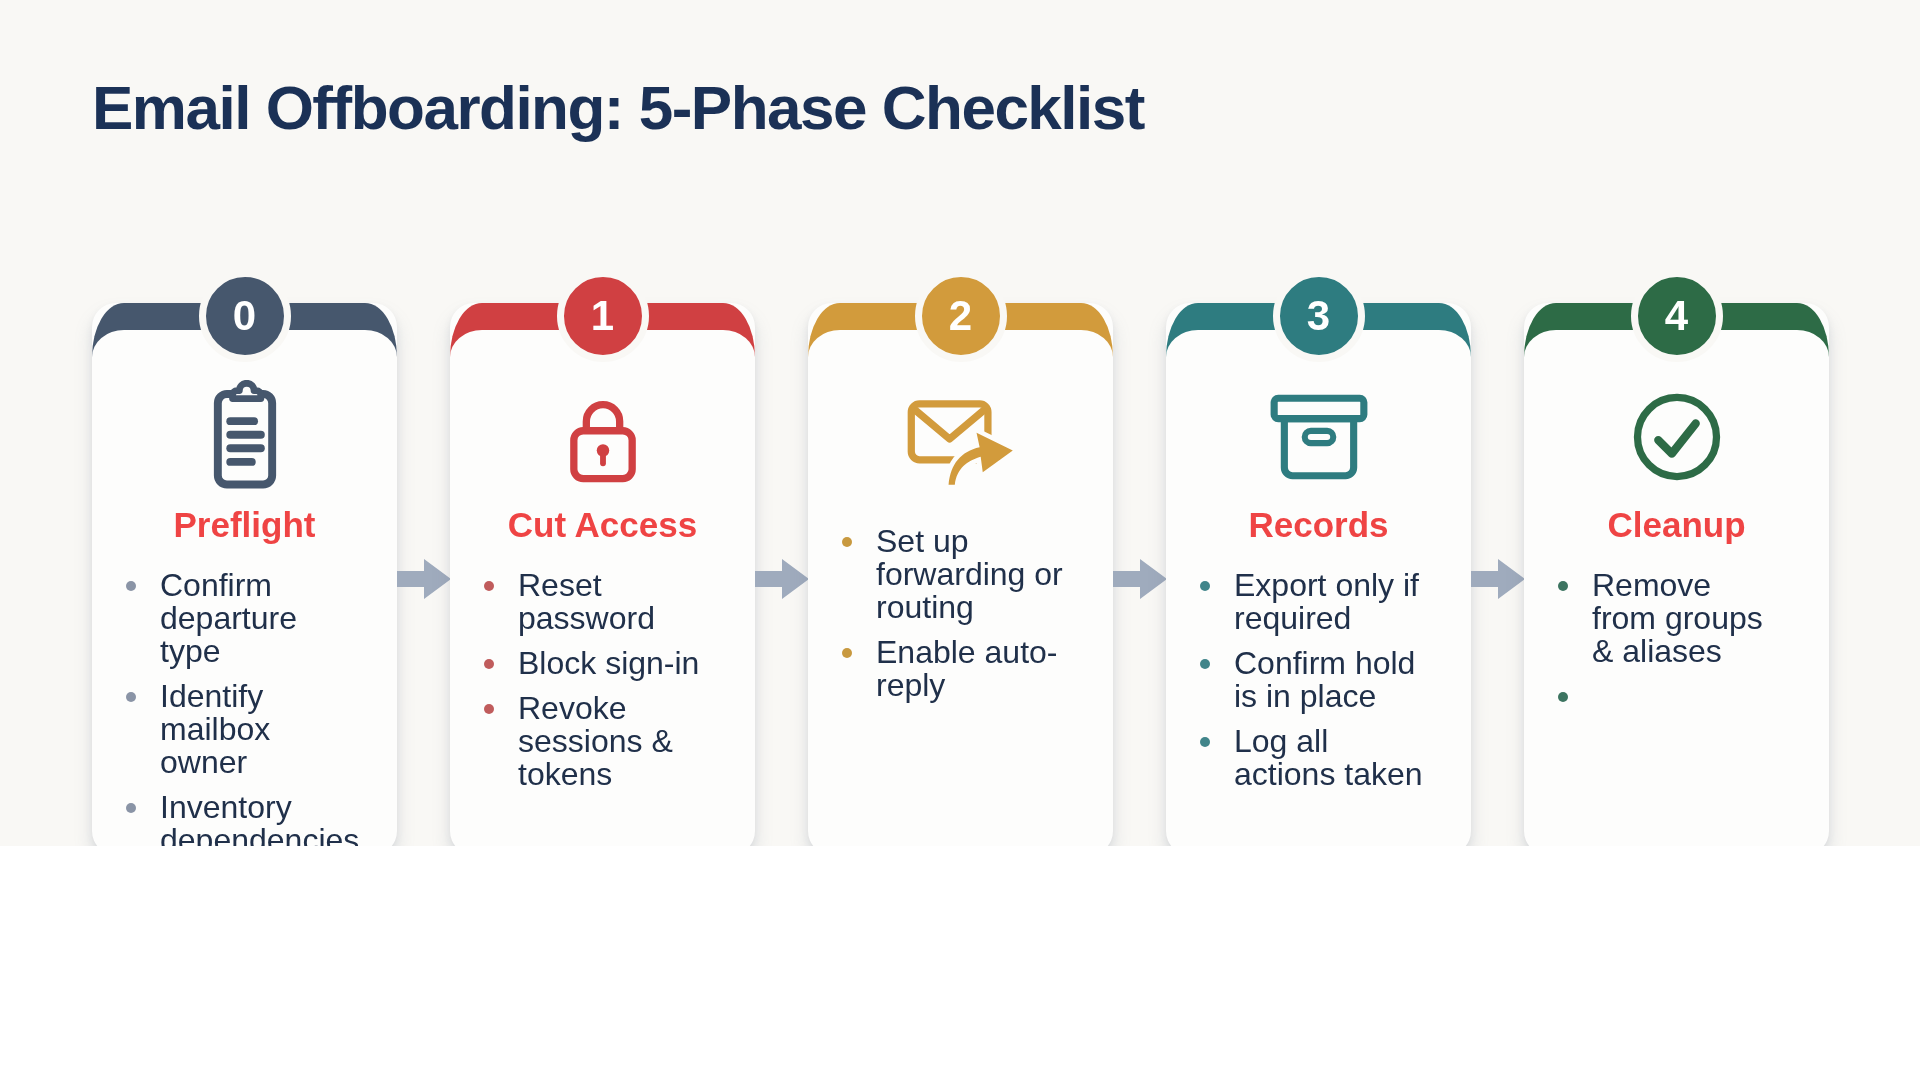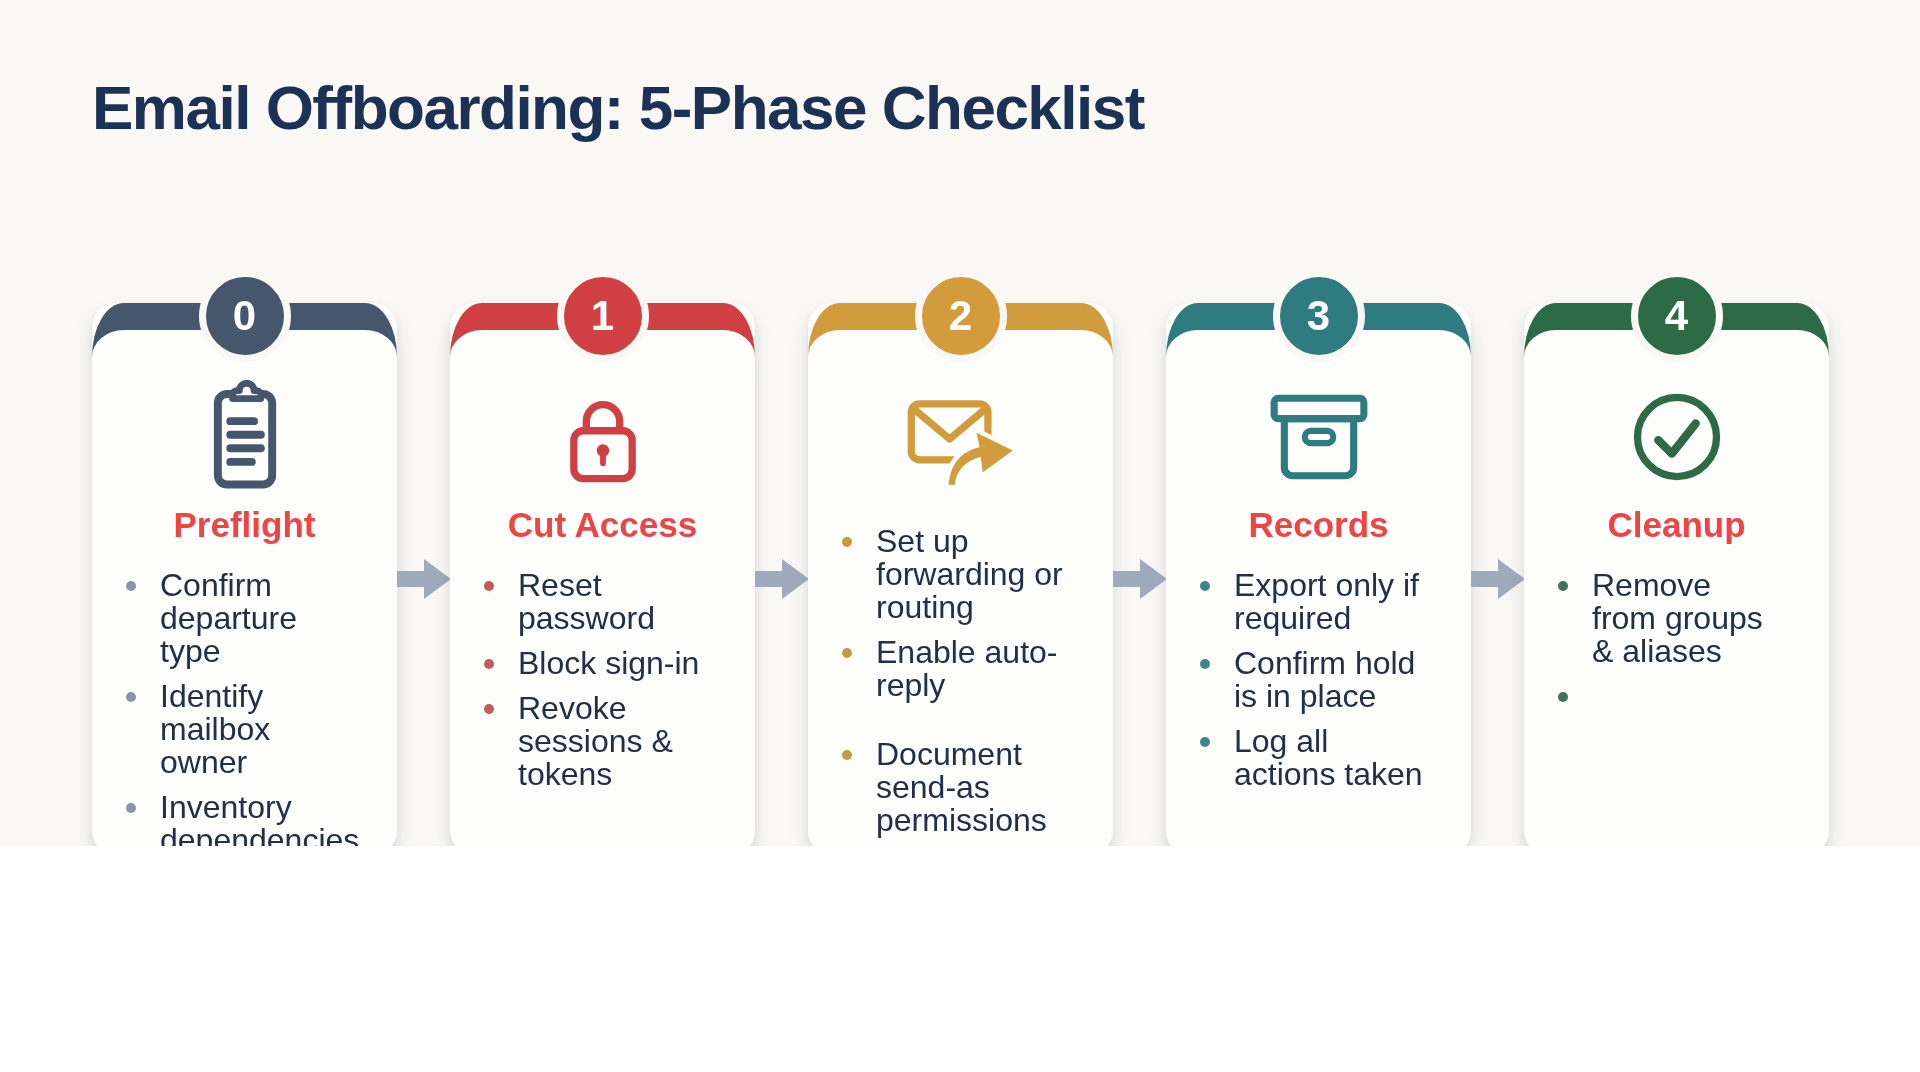--- a/index.html
+++ b/index.html
@@ -178,24 +178,20 @@
         </div>
     <ul class="checklist">
           <li>
             <span class="dot"></span>
             <span class="itext">Set up forwarding or routing</span>
           </li>
           <li>
             <span class="dot"></span>
             <span class="itext">Enable auto-reply</span>
           </li>
-          <li>
-            <span class="dot"></span>
-            <span class="itext">Document send-as permissions</span>
-          </li>
         </ul>
   </div>
 
   <div class="gap">
     <svg viewBox="0 0 54 50" aria-hidden="true">
       <polygon points="0,17 27,17 27,5 54,25 27,45 27,33 0,33"></polygon>
     </svg>
   </div>
 
   <div class="card" data-phase="3" style="--accent: #2e7c80; --dot: #41858a;">

